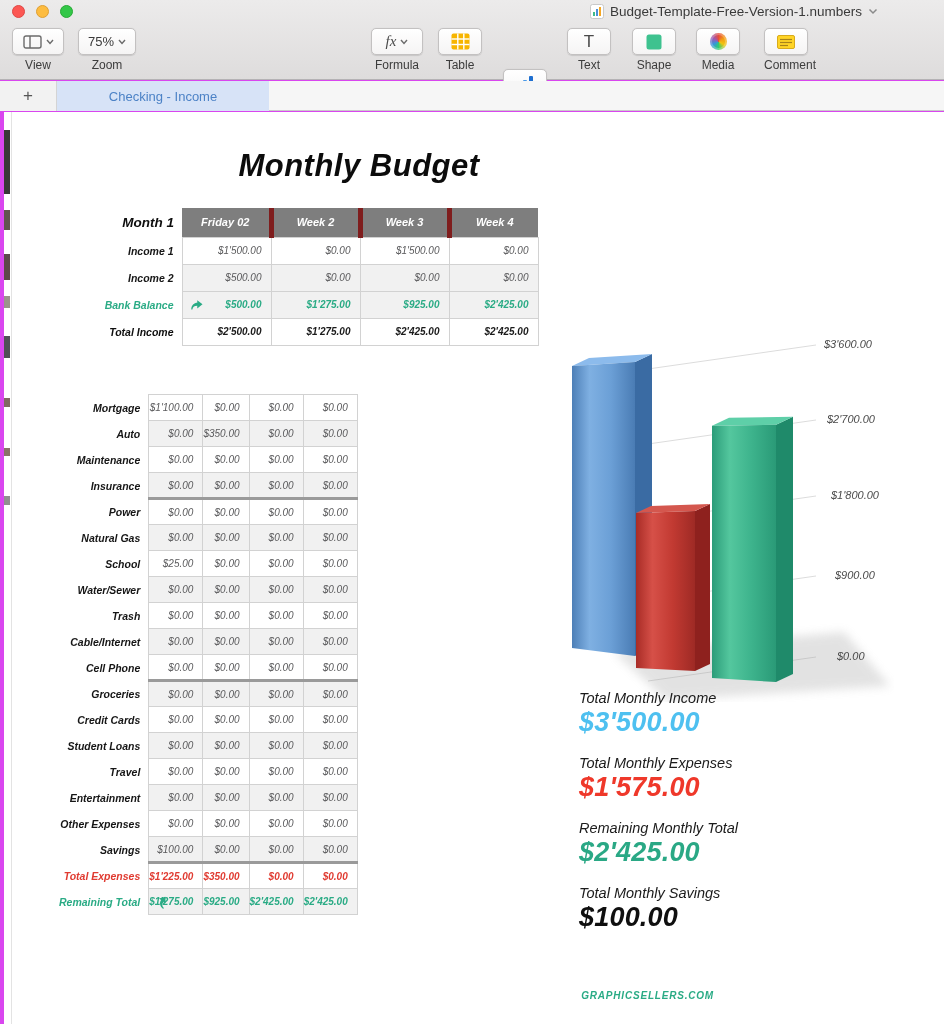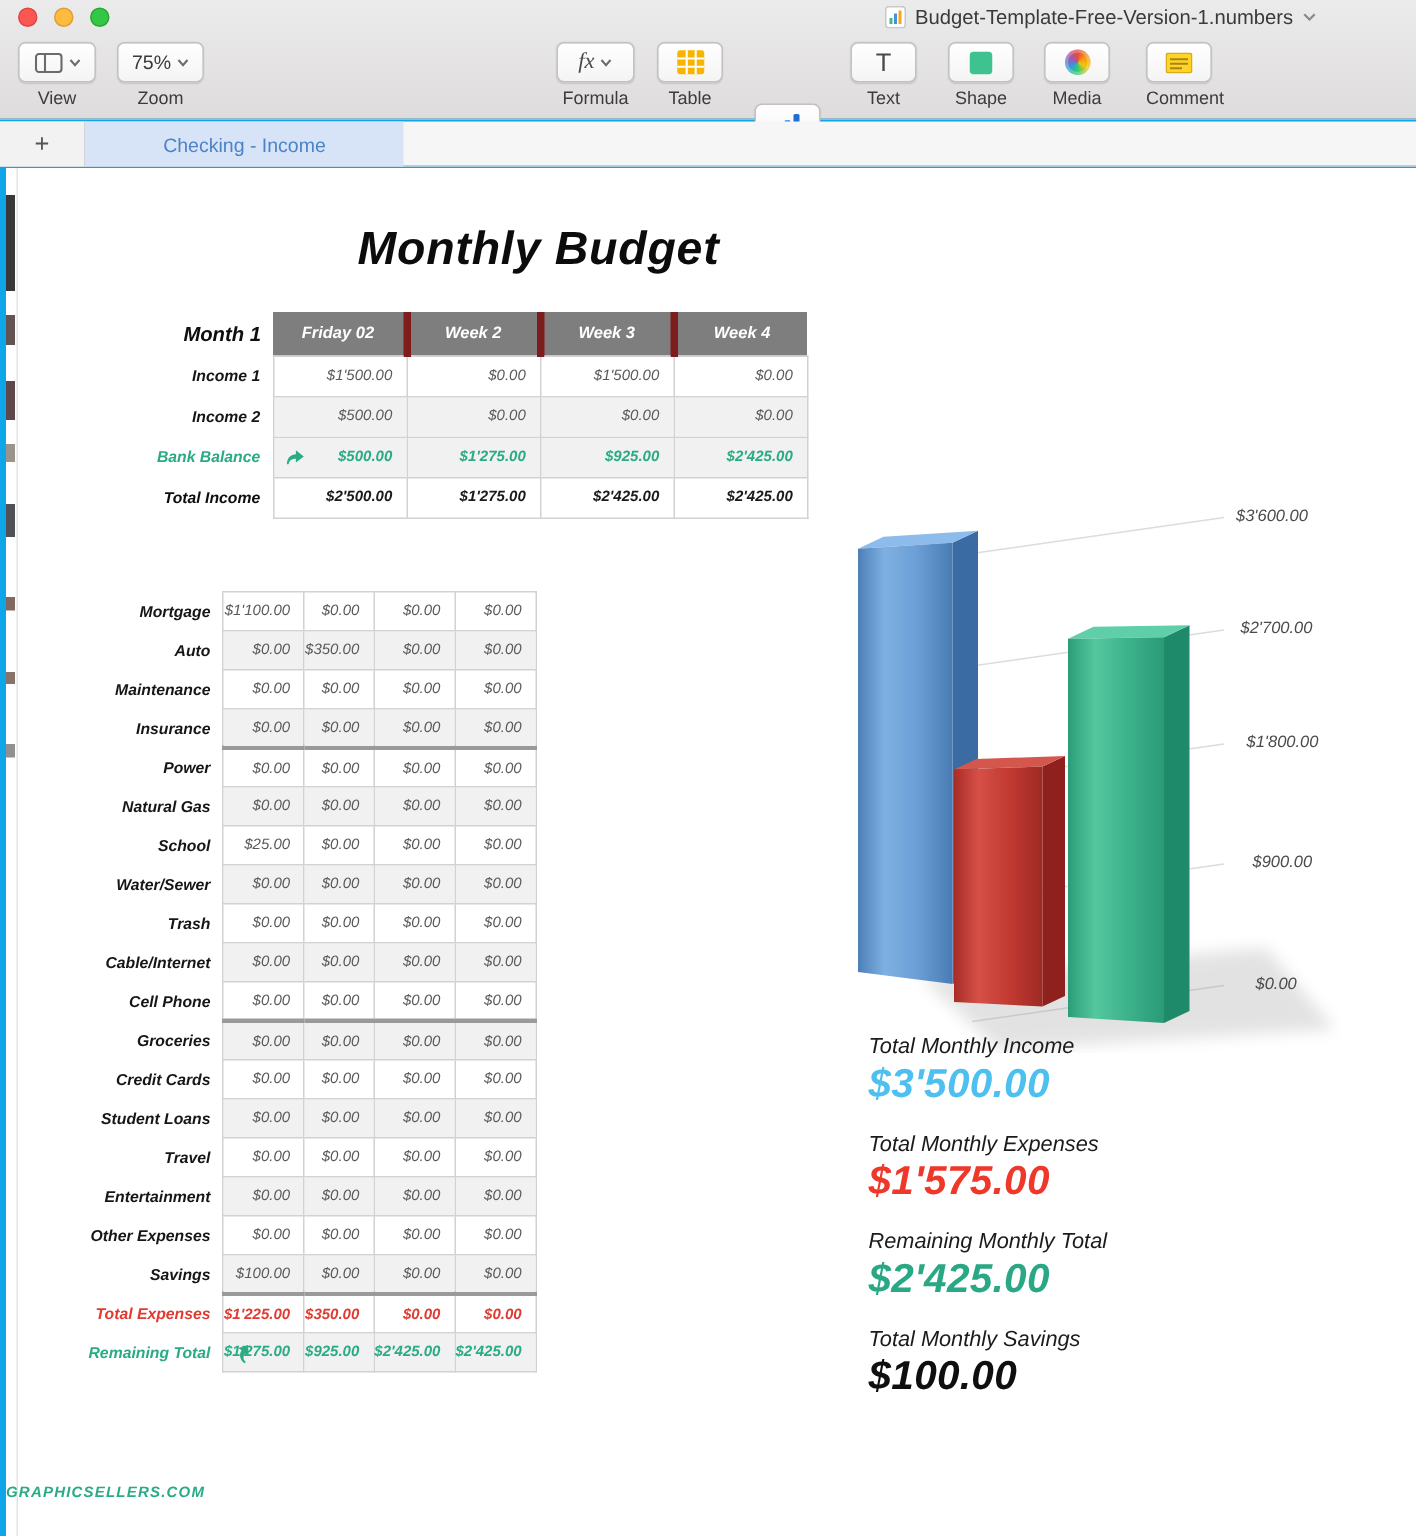--- a/index.html
+++ b/index.html
@@ -1,17 +1,17 @@
 <!DOCTYPE html>
 <html><head>
 <meta charset="utf-8">
 <style>
   * { margin:0; padding:0; box-sizing:border-box; }
   html,body { width:944px; height:1024px; background:#fff; font-family:"Liberation Sans", sans-serif; }
-  .window { position:relative; width:944px; height:1024px; overflow:hidden; background:#0ea5e9;padding-left:28px; }
+  .window { position:relative; width:944px; height:1024px; overflow:hidden; background:#d946ef;padding-left:28px; }
 
   
   .chrome { position:absolute; left:0; top:0; width:944px; height:80px;
             background:linear-gradient(#ecebeb,#dedcdc); border-bottom:1px solid #b4b2b4; }
   .titlebar { position:absolute; left:0; top:0; width:944px; height:24px; }
   .tl { position:absolute; top:5px; width:13px; height:13px; border-radius:50%; }
   .tl.red    { left:12px; background:#fc5753; border:1px solid #df4744; }
   .tl.yellow { left:36px; background:#fdbc40; border:1px solid #de9f34; }
   .tl.green  { left:60px; background:#33c748; border:1px solid #27aa35; }
   .doc-title-wrap { position:absolute; left:590px; top:4px; display:flex; align-items:center; gap:6px; }
@@ -70,21 +70,21 @@
   
   .chart-wrap { position:absolute; left:540px; top:218px; width:350px; height:372px; }
   .ytick { position:absolute; font-size:11px; color:#4b4b4b; white-space:nowrap; }
 
   
   .summary { position:absolute; left:575px; top:578px; }
   .sum-item { margin-bottom:17px; }
   .sum-label { font-size:14.5px; color:#1b1b1b; margin-bottom:1px; }
   .sum-value { font-size:27px; font-weight:700; letter-spacing:.2px; }
 
-  .footer { position:absolute; left:0; top:878px; width:710px; text-align:left;
+  .footer { position:absolute; left:0; top:878px; width:710px; text-align:right;
             font-size:10px; font-weight:700; color:#2aab85; letter-spacing:.8px; }
 </style>
 </head>
 <body>
 
 <div class="window">
 
   <div class="chrome">
     <div class="titlebar">
       <span class="tl red"></span>

